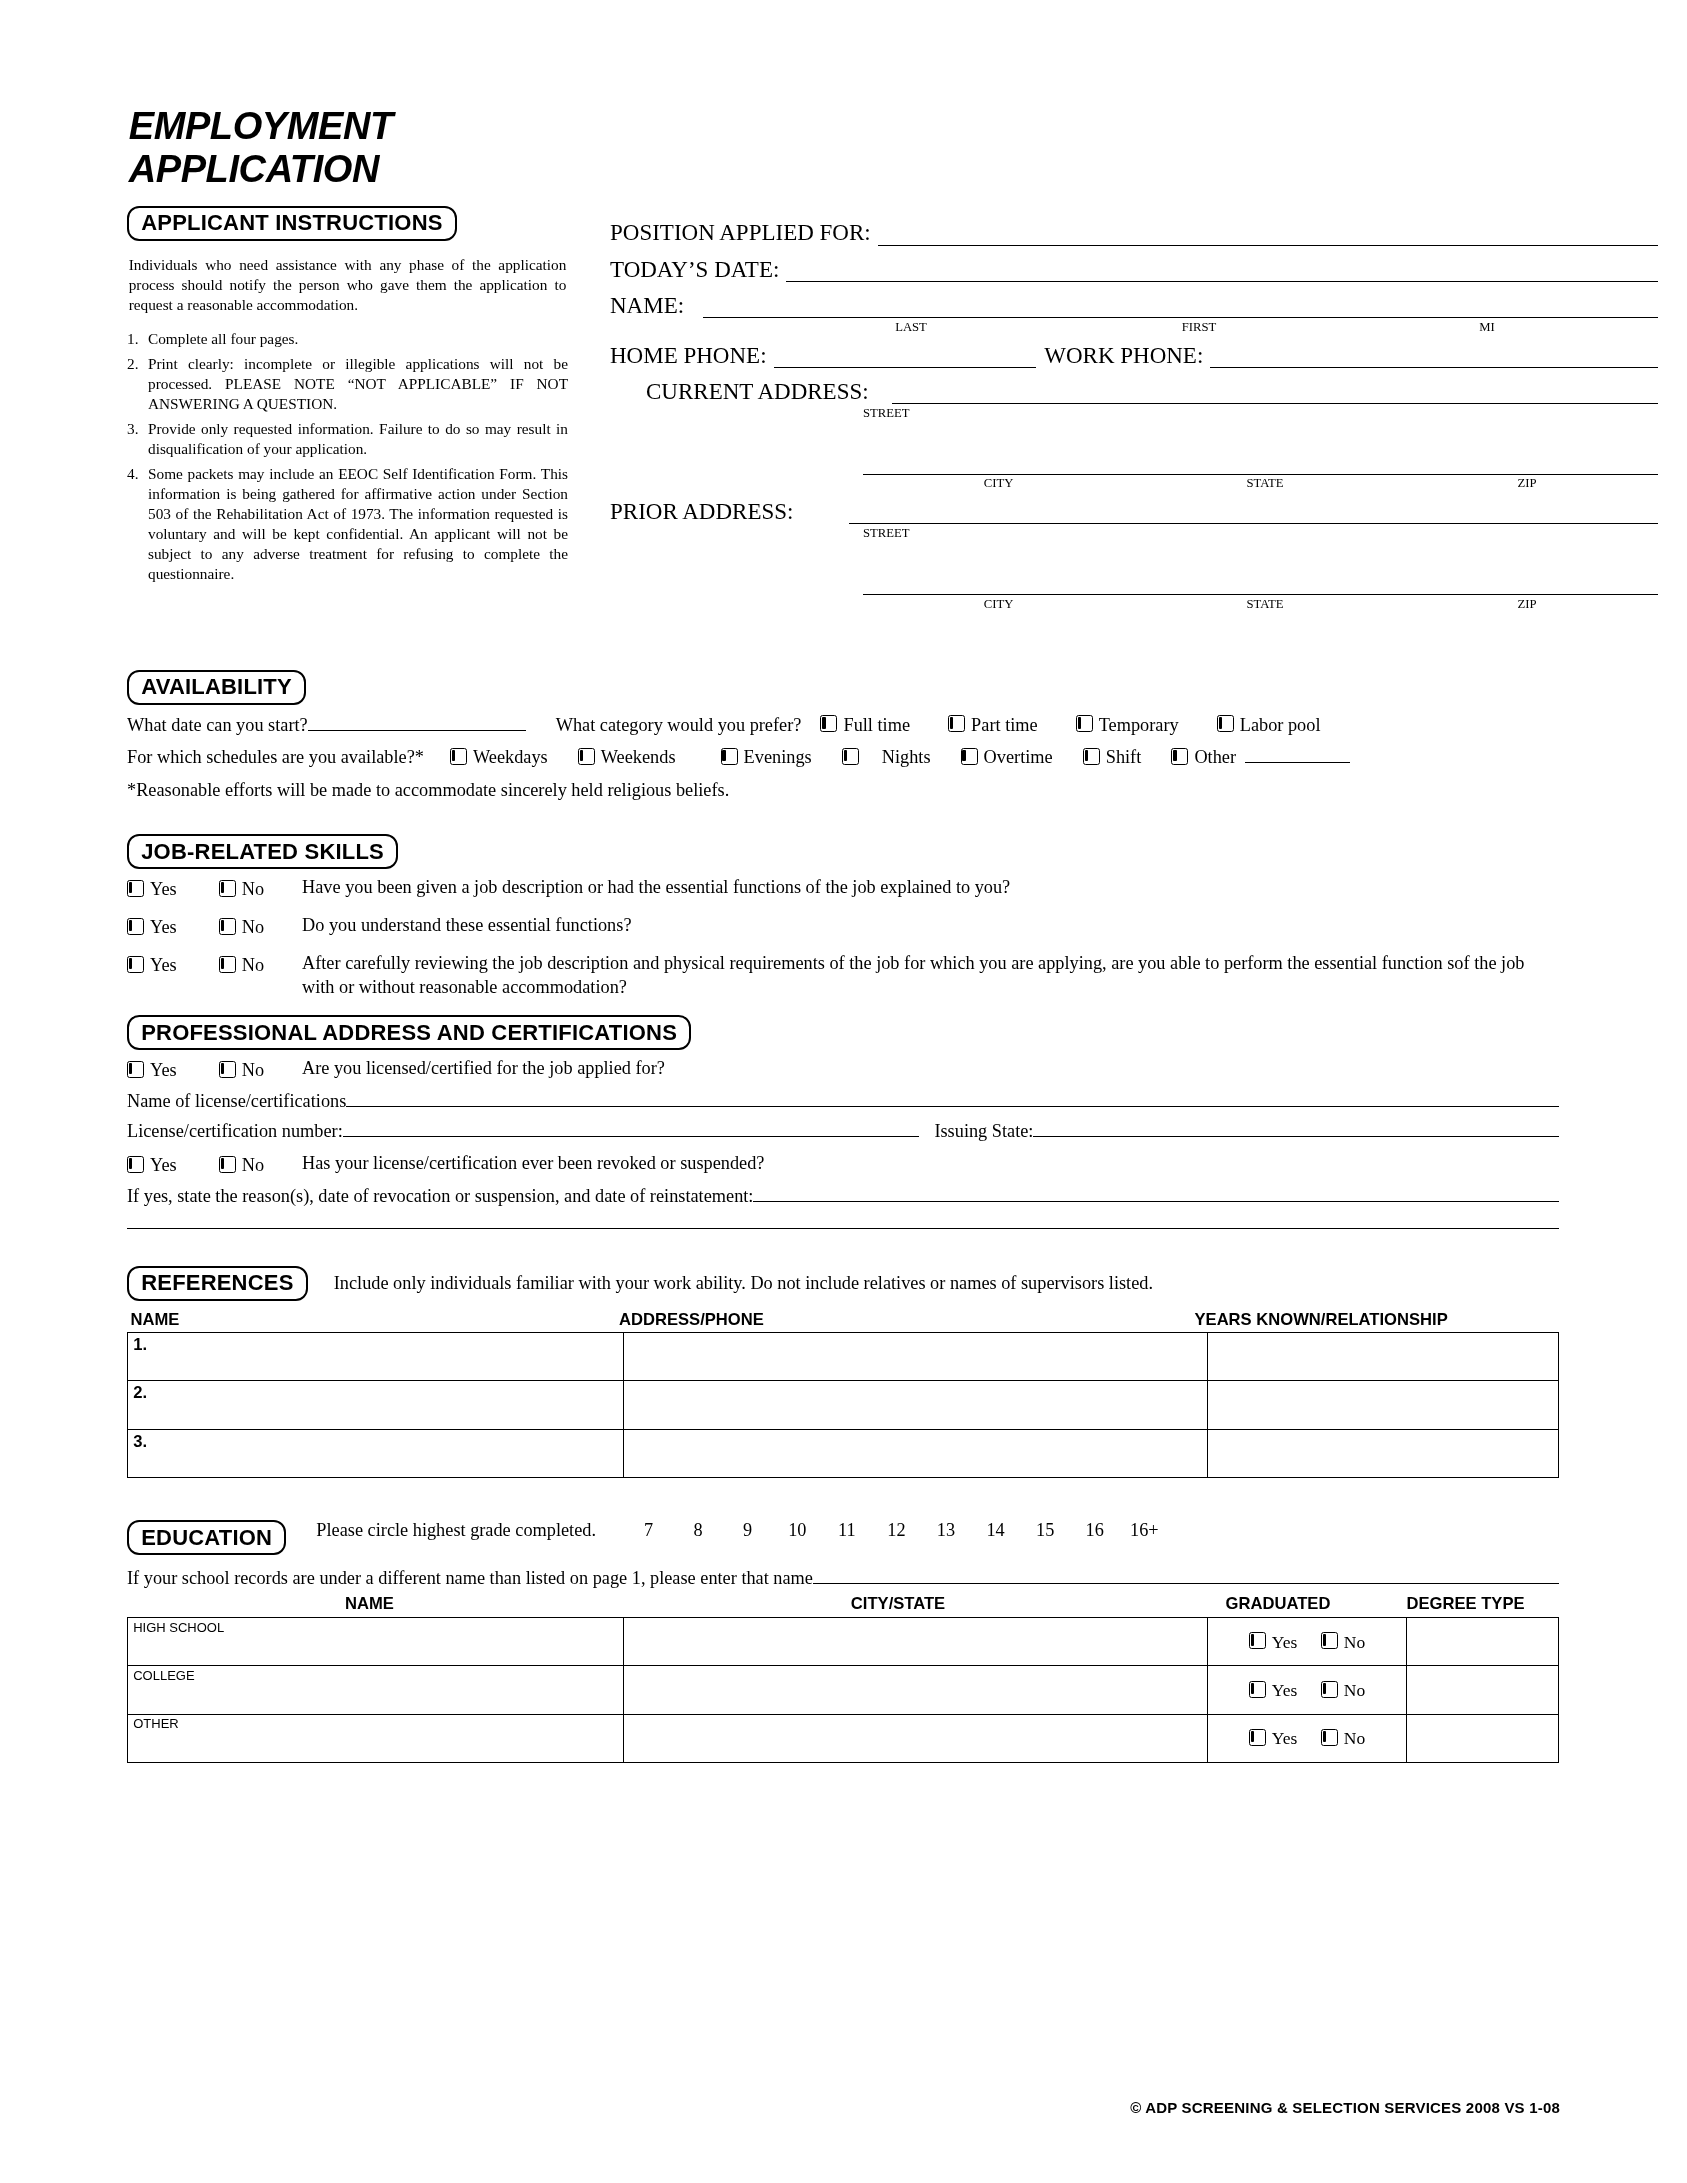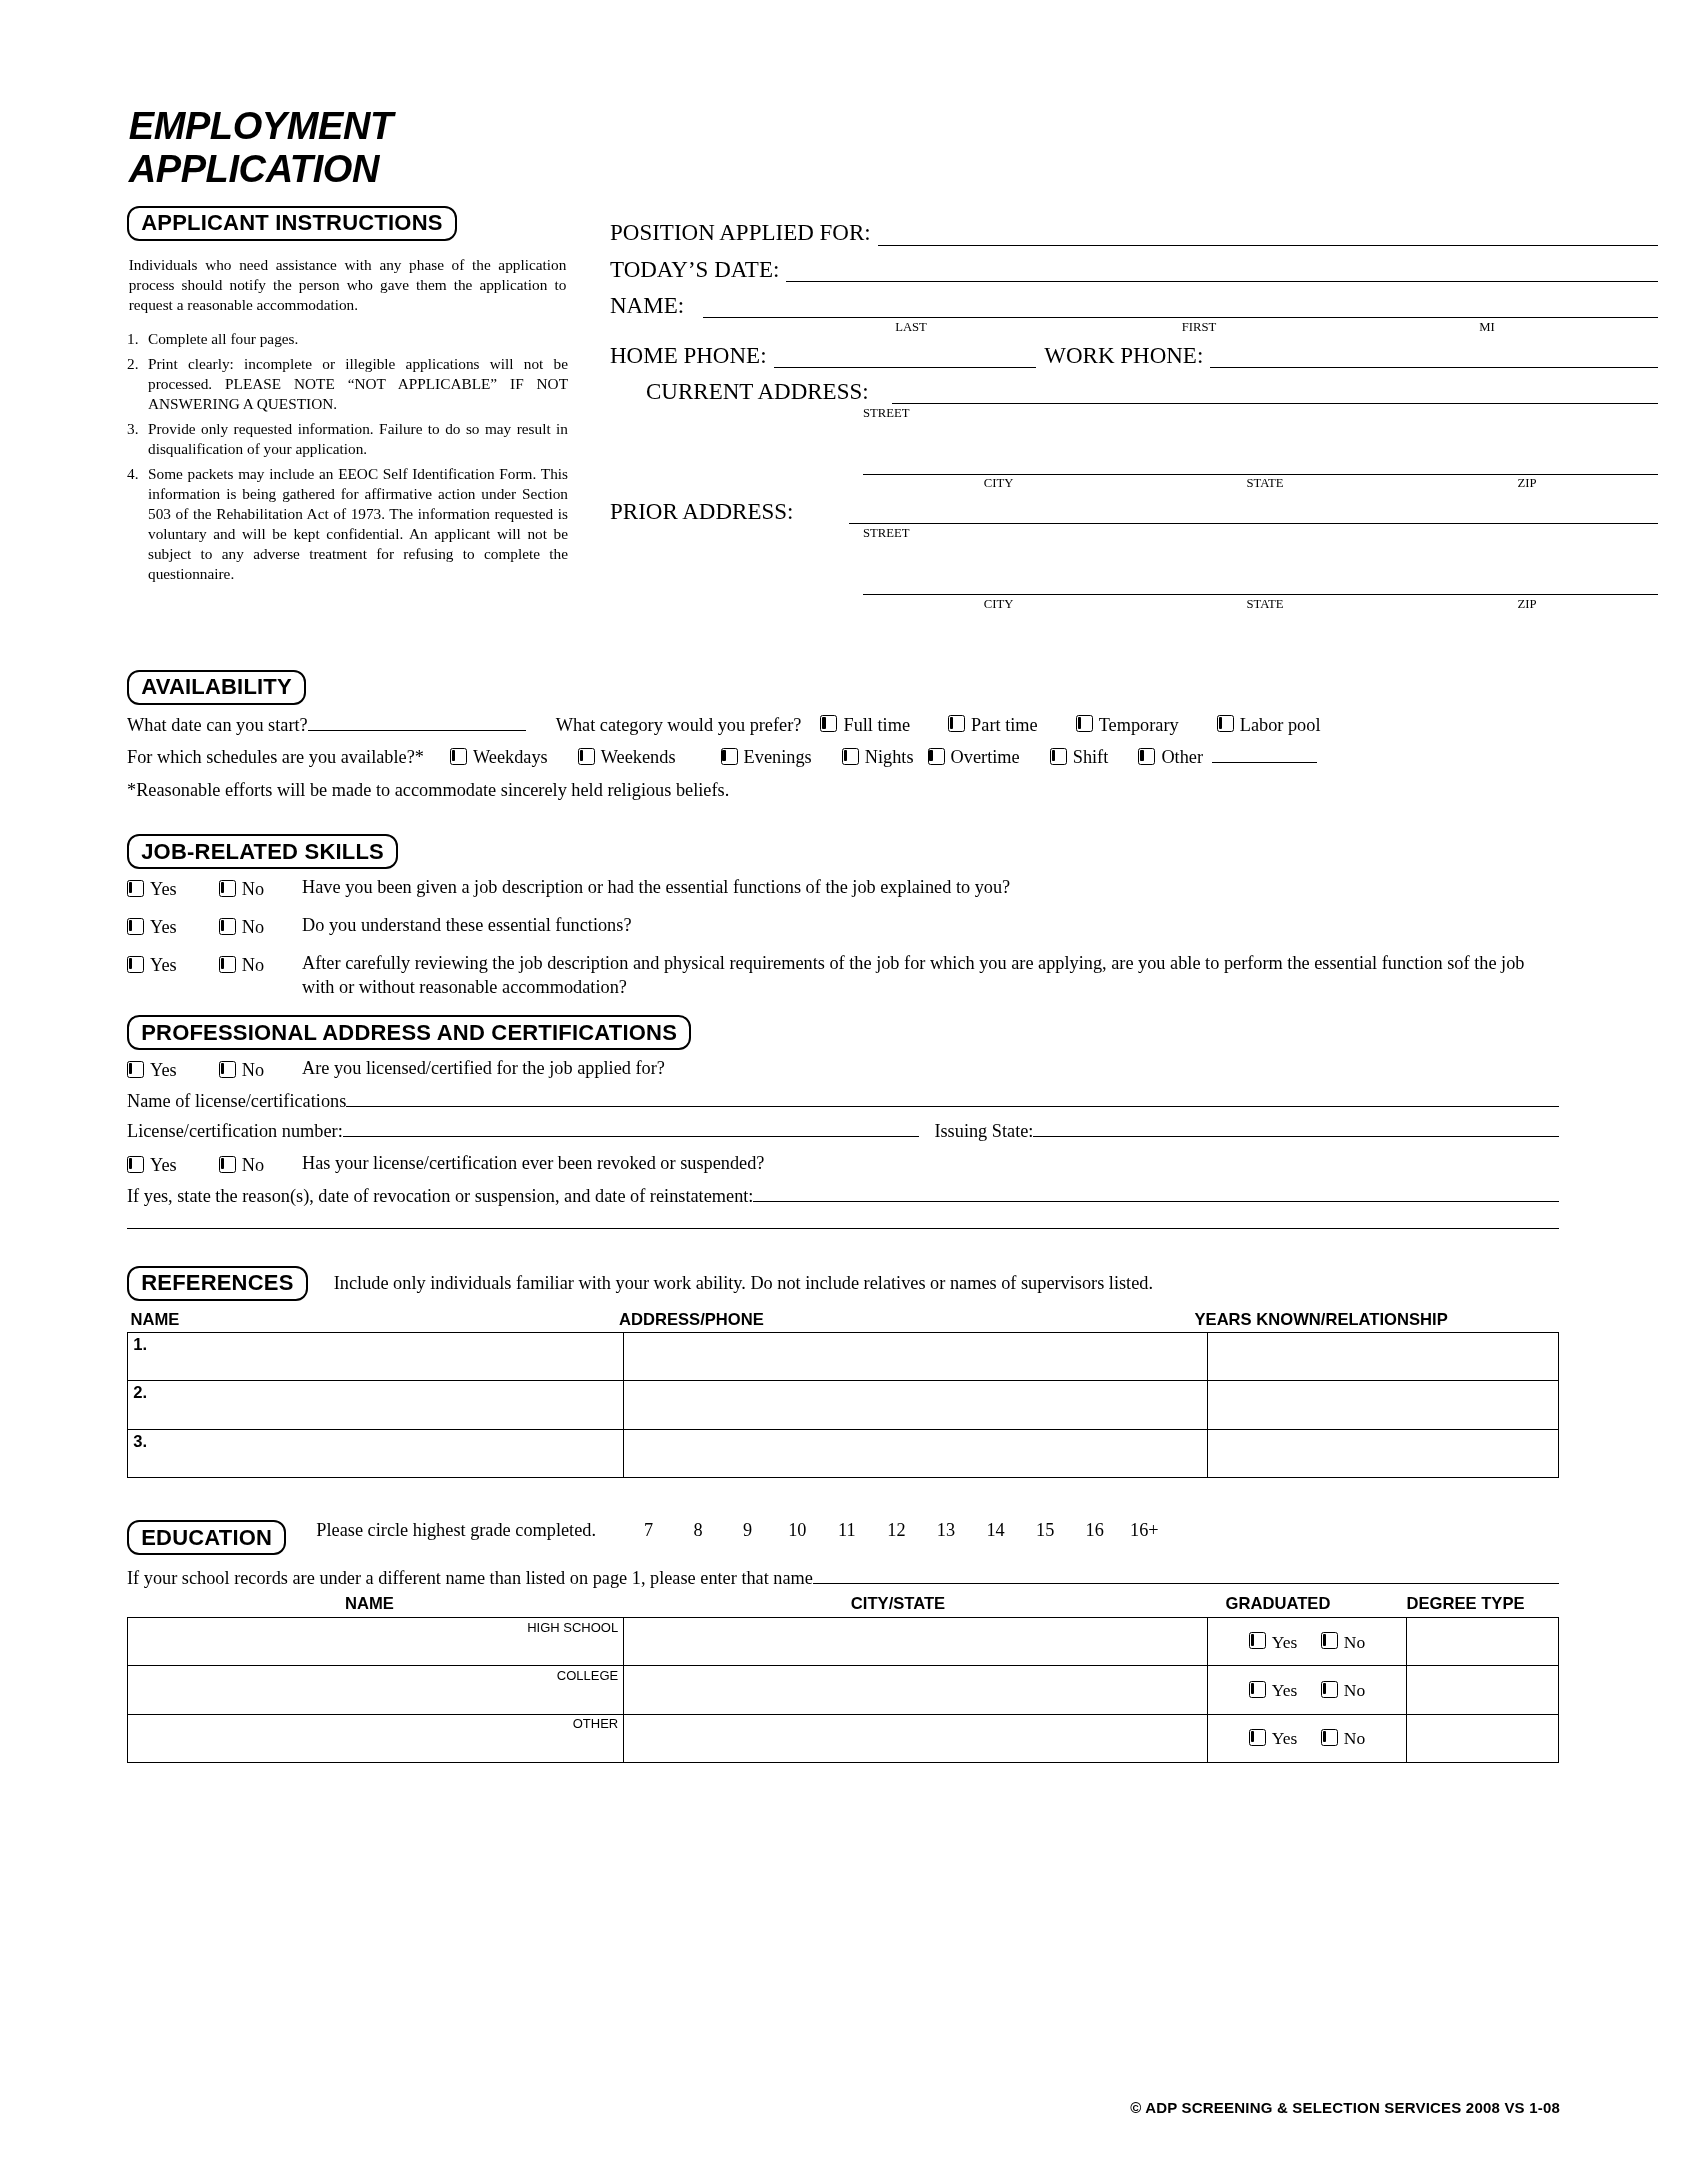--- a/index.html
+++ b/index.html
@@ -213,21 +213,20 @@
     font-family: "Liberation Sans", sans-serif;
     font-weight: bold;
     font-size: 16.6px;
     padding: 1.7px 5.2px;
     vertical-align: top;
   }
   table.grid td.small {
     font-family: "Liberation Sans", sans-serif;
     font-weight: normal;
     font-size: 13px;
-    text-align: right;
   }
   .edu-head th {
     font-family: "Liberation Sans", sans-serif;
     font-weight: bold;
     font-size: 16.6px;
     text-align: center;
     padding: 0 0 2.6px 0;
     border: none;
   }
   .yn-cell {
@@ -392,21 +391,21 @@
               <span>Weekdays</span>
           </span>
           <span class="opt" style="margin-right:45px;">
             <span class="cbox"></span>
               <span>Weekends</span>
           </span>
           <span class="opt" style="margin-right:30px;">
             <span class="cbox"></span>
               <span>Evenings</span>
           </span>
-          <span class="opt" style="margin-right:14px;">
+          <span class="opt" style="margin-right:30px;gap:17px;">
             <span class="cbox"></span>
               <span>Nights</span>
           </span>
           <span class="opt" style="margin-right:30px;">
             <span class="cbox"></span>
               <span>Overtime</span>
           </span>
           <span class="opt" style="margin-right:30px;">
             <span class="cbox"></span>
               <span>Shift</span>

